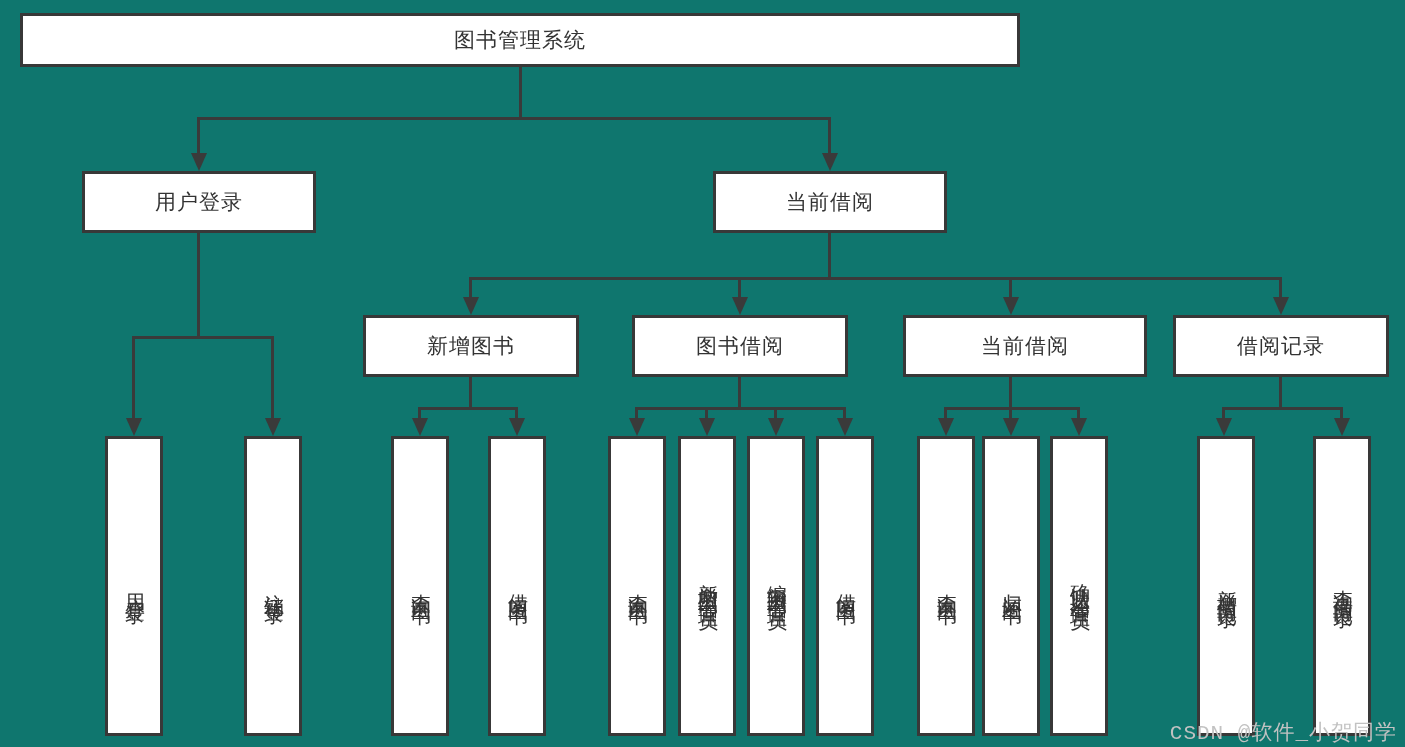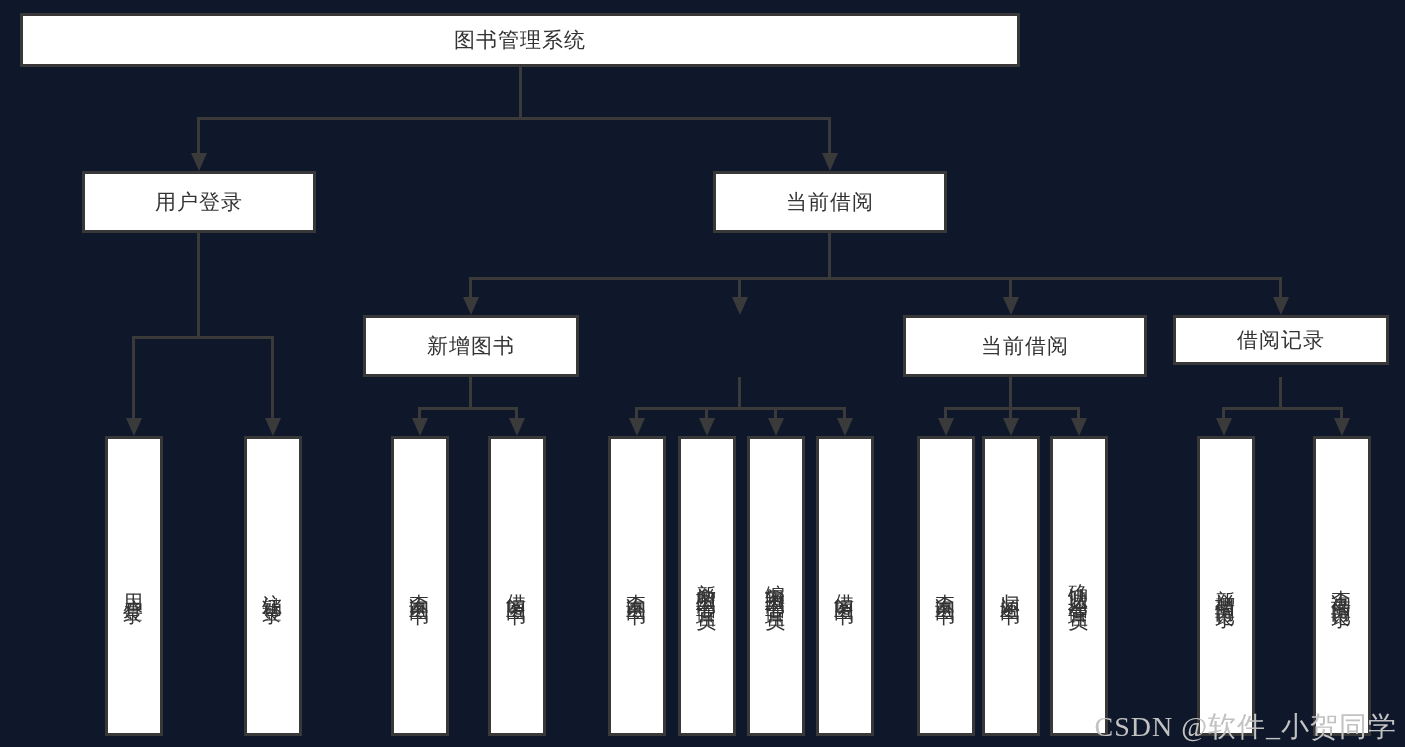--- a/index.html
+++ b/index.html
@@ -1,22 +1,22 @@
 <!DOCTYPE html>
 <html><head>
 <meta charset="utf-8">
 <style>
   html, body { margin: 0; padding: 0; background: #ffffff; }
   .canvas {
     position: relative;
     width: 1405px;
     height: 747px;
-    background: #0f172a;
+    background: #0f766e;
     overflow: hidden;
-    font-family: Liberation Serif, serif;
+    font-family: Liberation Mono, monospace;
   }
   .hbox {
     position: absolute;
     box-sizing: border-box;
     border: 3px solid #383838;
     background: #ffffff;
     display: flex;
     align-items: center;
     justify-content: center;
     font-size: 21px;
@@ -45,21 +45,21 @@
     position: absolute;
     width: 0; height: 0;
     border-left: 8px solid transparent;
     border-right: 8px solid transparent;
     border-top: 18px solid #3a3a3a;
   }
   .watermark {
     position: absolute;
     right: 8px;
     bottom: 1px;
-    font-size: 28px;
+    font-size: 21px;
     color: #c2c2c2;
     letter-spacing: 1px;
     white-space: nowrap;
   }
 </style>
 </head>
 <body>
 
 <div class="canvas">
 
@@ -90,22 +90,23 @@
   <div class="vline" style="left:469px; top:277px; height:21px;"></div>
   <div class="arrow" style="left:463px; top:297px;"></div>
   <div class="vline" style="left:738px; top:277px; height:21px;"></div>
   <div class="arrow" style="left:732px; top:297px;"></div>
   <div class="vline" style="left:1009px; top:277px; height:21px;"></div>
   <div class="arrow" style="left:1003px; top:297px;"></div>
   <div class="vline" style="left:1279px; top:277px; height:21px;"></div>
   <div class="arrow" style="left:1273px; top:297px;"></div>
 
   <div class="hbox" style="left:363px; top:315px; width:216px; height:62px;">新增图书</div>
+  <div class="hbox" style="left:632px; top:315px; width:216px; height:62px;">图书借阅</div>
   <div class="hbox" style="left:903px; top:315px; width:244px; height:62px;">当前借阅</div>
-  <div class="hbox" style="left:1173px; top:315px; width:216px; height:50px;">借阅记录</div>
+  <div class="hbox" style="left:1173px; top:315px; width:216px; height:62px;">借阅记录</div>
 
   <div class="vline" style="left:469px; top:377px; height:32px;"></div>
   <div class="hline" style="left:418px; top:407px; width:100px;"></div>
   <div class="vline" style="left:418px; top:407px; height:12px;"></div>
   <div class="arrow" style="left:412px; top:418px;"></div>
   <div class="vline" style="left:515px; top:407px; height:12px;"></div>
   <div class="arrow" style="left:509px; top:418px;"></div>
 
   <div class="vbox" style="left:391px;">查询图书</div>
   <div class="vbox" style="left:488px;">借阅图书</div>

